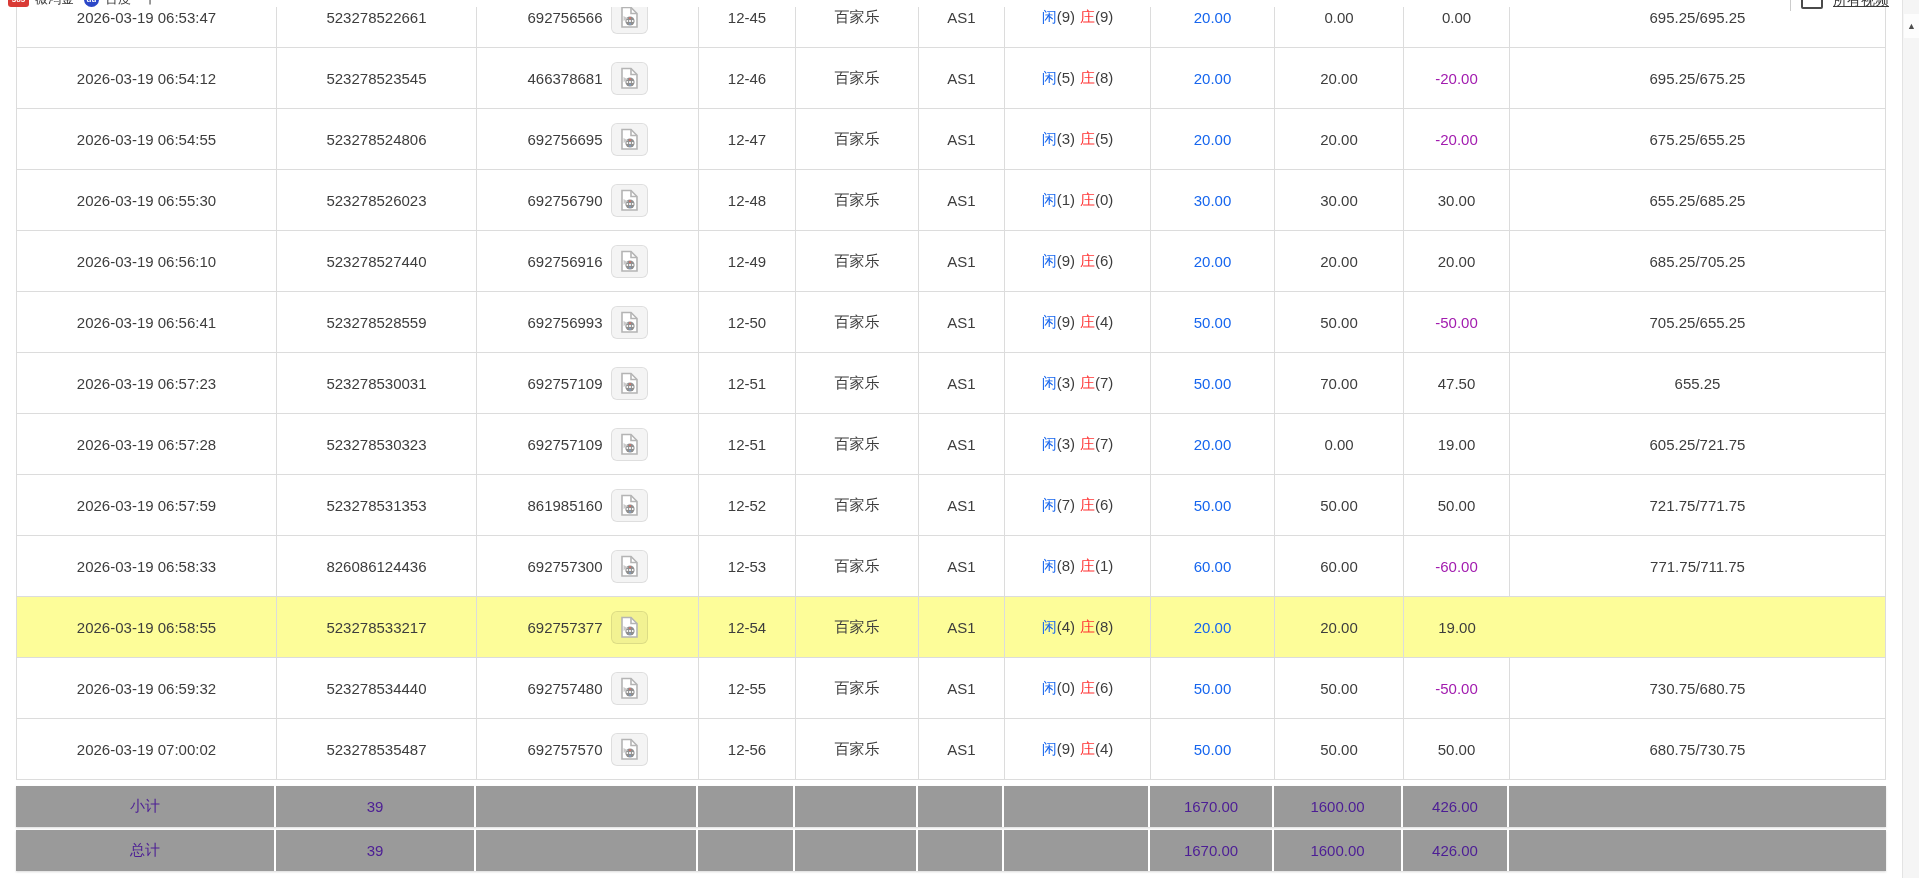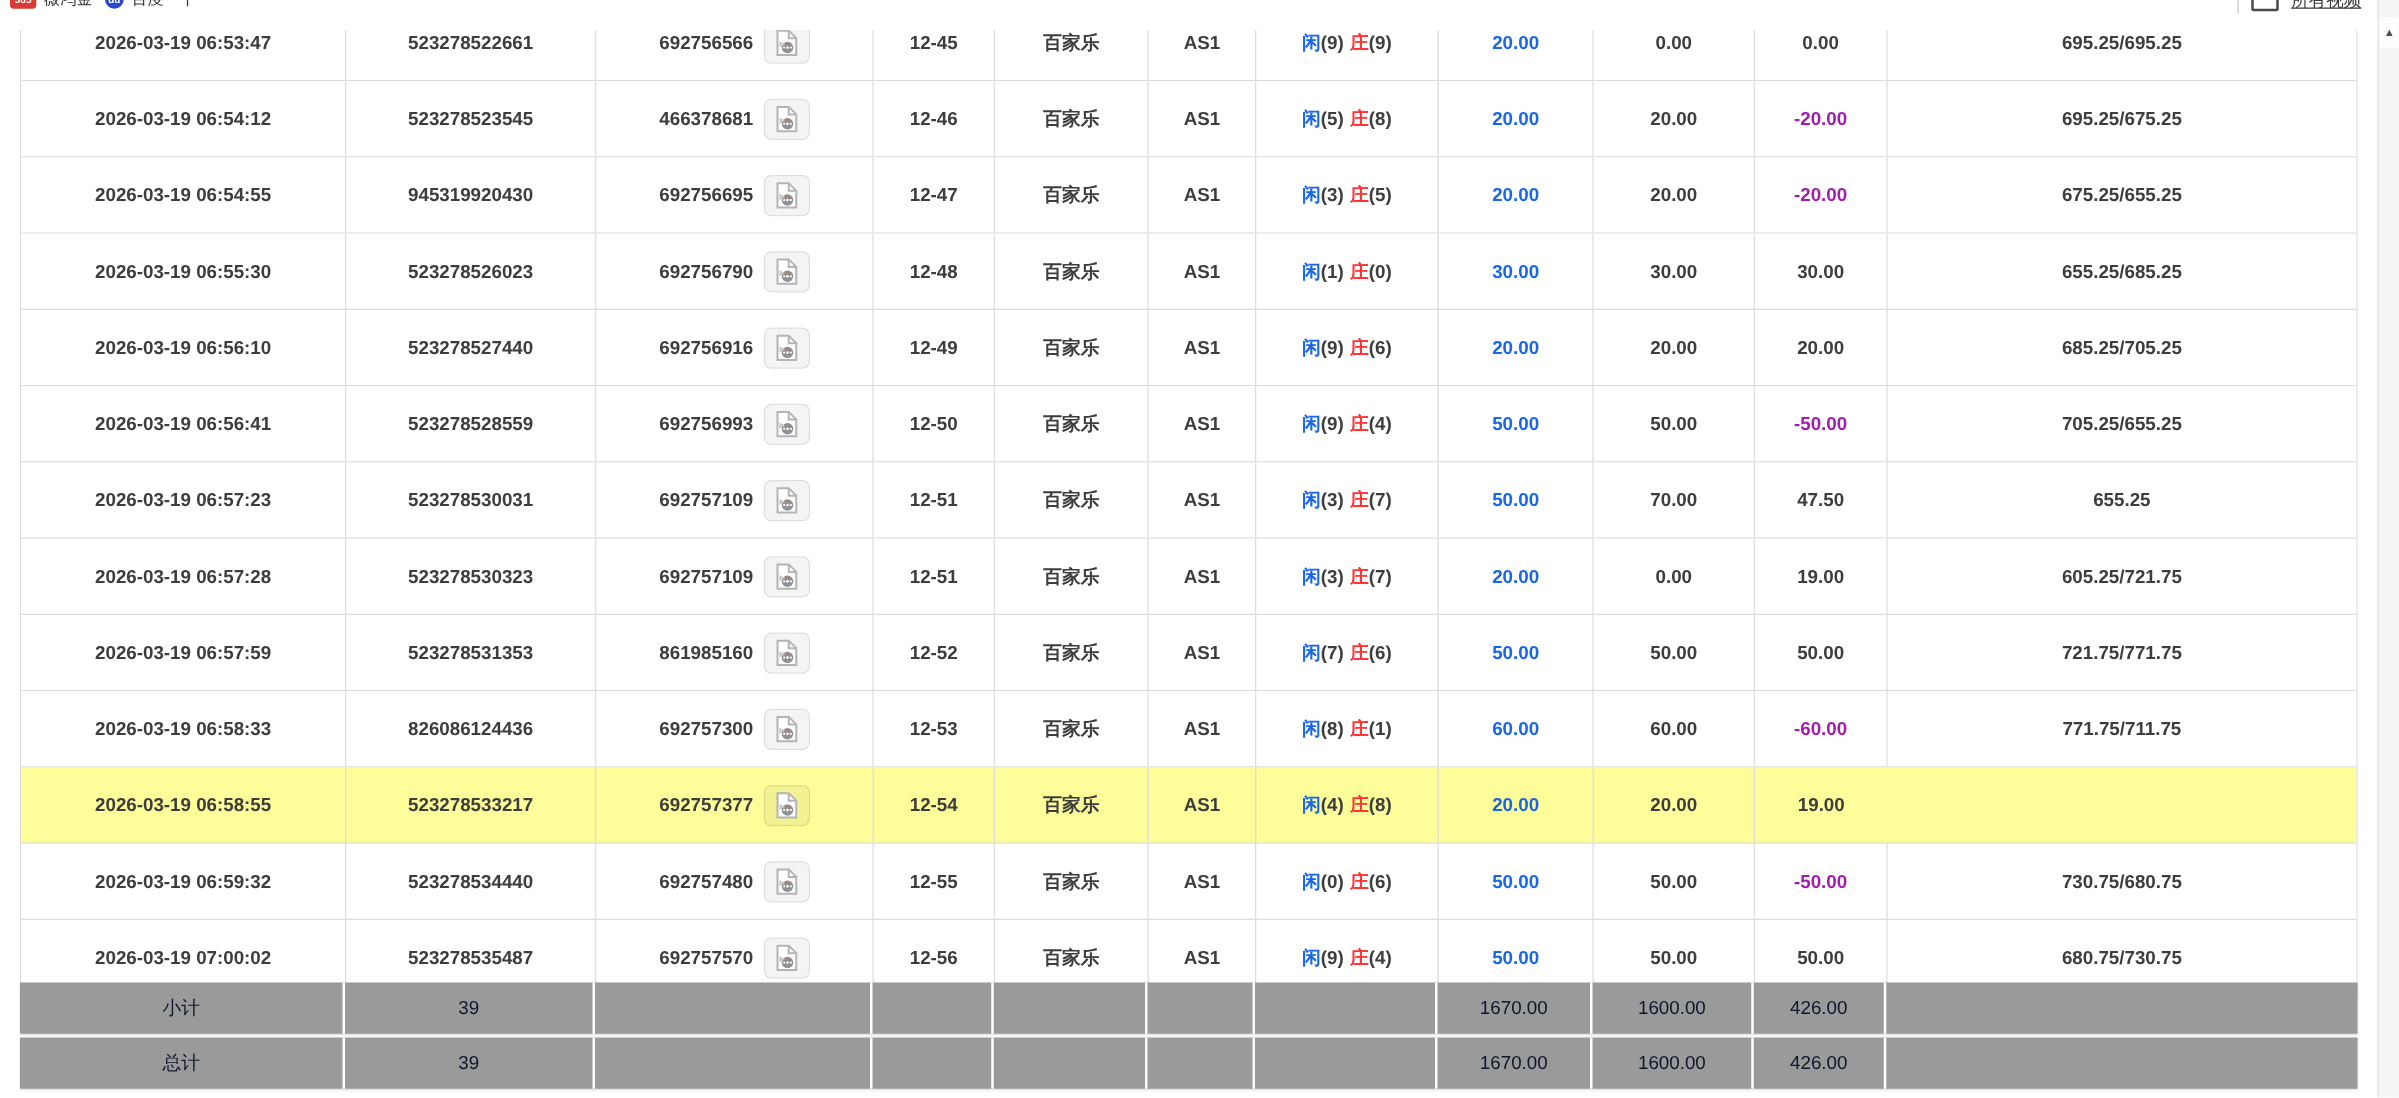--- a/index.html
+++ b/index.html
@@ -16,40 +16,40 @@
   #header-right { position:absolute; top:-10px; right:30px; height:22px; display:flex; align-items:center; gap:10px; z-index:5; }
   .v-sep { width:1px; height:20px; background:#ccc; }
   .monitor-icon { width:22px; height:15px; border:2px solid #4a4a4a; border-radius:2px; background:#fff; }
   .all-video-link { font-size:14px; color:#3a3a3a; text-decoration:underline; cursor:pointer; white-space:nowrap; }
 
   
   #scrollbar { position:absolute; right:0; top:0; width:17px; height:878px; background:#f5f5f5; border-left:1px solid #e3e3e3; z-index:6; }
   #scroll-up { position:absolute; top:14px; left:1px; width:15px; height:24px; background:#fdfdfd; display:flex; align-items:center; justify-content:center; font-size:9px; color:#4f4f4f; cursor:pointer; }
 
   
-  #table-viewport { position:absolute; left:16px; top:24px; width:1871px; height:773px; overflow:hidden;font-weight:bold; }
+  #table-viewport { position:absolute; left:16px; top:7px; width:1871px; height:773px; overflow:hidden; }
   #data-table { margin-top:-20px; border-left:1px solid #dcdcdc; border-right:1px solid #dcdcdc; width:1870px; }
   .row { display:flex; height:61px; border-bottom:1px solid #dcdcdc; background:#fff; }
   .row.highlight { background:#fdfd99; }
   .cell { display:flex; align-items:center; justify-content:center; border-right:1px solid #dcdcdc; font-size:15px; text-align:center; }
   .cell:last-child { border-right:none; }
   .c-time{width:260px;} .c-order{width:200px;} .c-session{width:222px; gap:8px;}
   .c-round{width:97px;} .c-game{width:123px;} .c-table{width:86px;}
   .c-result{width:146px; gap:5px;} .c-bet{width:124px;} .c-valid{width:129px;}
   .c-win{width:106px;} .c-balance{width:375px;}
   .blue { color:#1766ee; }
   .red { color:#a21caf; }
   .xian { color:#1766ee; } .zhuang { color:#ff3434; }
   .rescnt { color:#3d3d3d; }
   .video-btn { width:37px; height:33px; border:1px solid rgba(0,0,0,0.09); background:rgba(0,0,0,0.045); border-radius:6px; display:flex; align-items:center; justify-content:center; cursor:pointer; }
 
   
   #summary { position:absolute; left:16px; top:786px; width:1870px; }
   .sum-row { display:flex; height:41px; background:#9a9a9a; margin-bottom:3px; box-shadow:0 1px 2px rgba(0,0,0,0.15); }
-  .sum-cell { display:flex; align-items:center; justify-content:center; border-right:2px solid #fff; color:#0f172a; font-size:15px; }
+  .sum-cell { display:flex; align-items:center; justify-content:center; border-right:2px solid #fff; color:#4c1d95; font-size:15px; }
   .sum-cell:last-child { border-right:none; }
 </style>
 </head>
 <body>
 
 <div id="bookmark-sliver">
   <div class="bm-item">
     <span class="bm-badge-red">365</span>
     <span>薇鸿金</span>
   </div>
@@ -126,21 +126,21 @@
       <span><span class="zhuang">庄</span><span class="rescnt zn">(8)</span></span>
     </div>
     <div class="cell c-bet blue">20.00</div>
     <div class="cell c-valid">20.00</div>
     <div class="cell c-win red">-20.00</div>
     <div class="cell c-balance">695.25/675.25</div>
   </div>
 
   <div class="row">
     <div class="cell c-time">2026-03-19 06:54:55</div>
-    <div class="cell c-order">945319920430</div>
+    <div class="cell c-order">523278524806</div>
     <div class="cell c-session">
       <span>692756695</span>
       <span class="video-btn">
         <svg width="21" height="23" viewBox="0 0 21 23">
           <path d="M3 1.5 H12 L18 7.5 V21 H3 Z" fill="#ffffff" stroke="#b4b4b4" stroke-width="1.6"></path>
           <path d="M12 1.5 V7.5 H18" fill="none" stroke="#b4b4b4" stroke-width="1.6"></path>
           <circle cx="11" cy="15" r="4.6" fill="#8f8f8f"></circle>
           <circle cx="11" cy="15" r="1.1" fill="#ffffff"></circle>
           <circle cx="11" cy="12.2" r="0.9" fill="#e06a5f"></circle>
           <circle cx="8.3" cy="15" r="0.9" fill="#ffffff"></circle>

